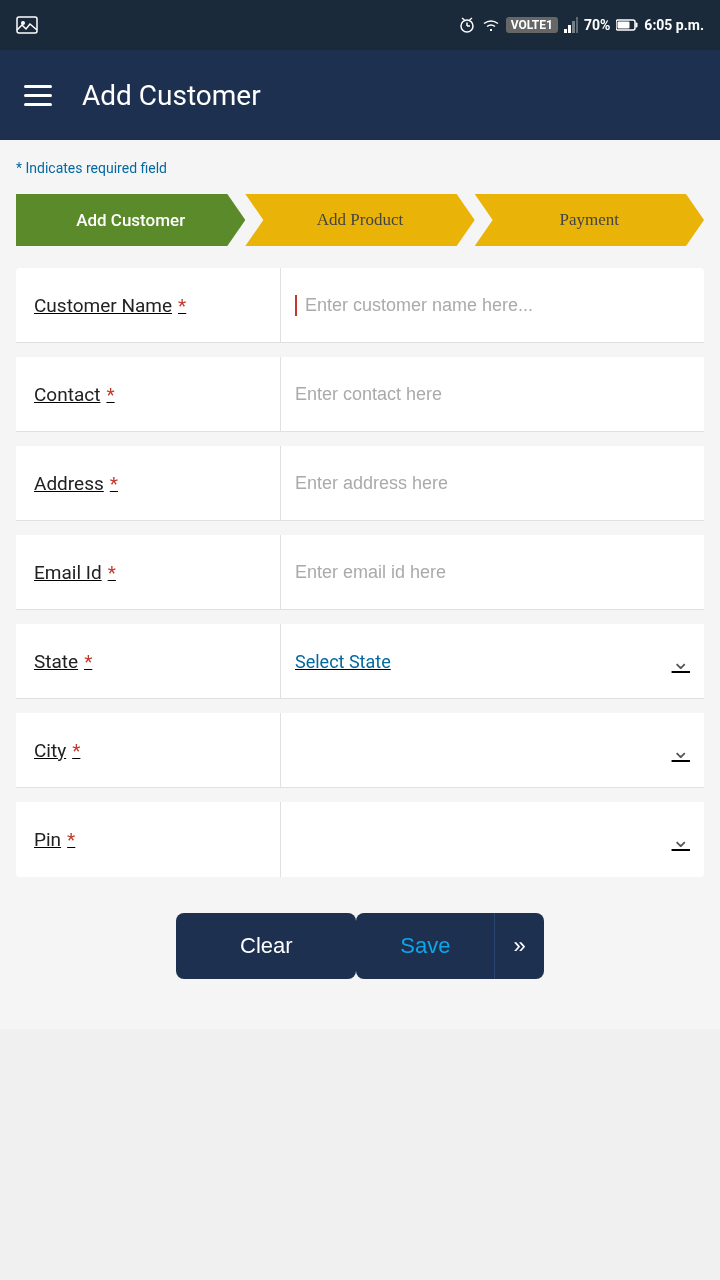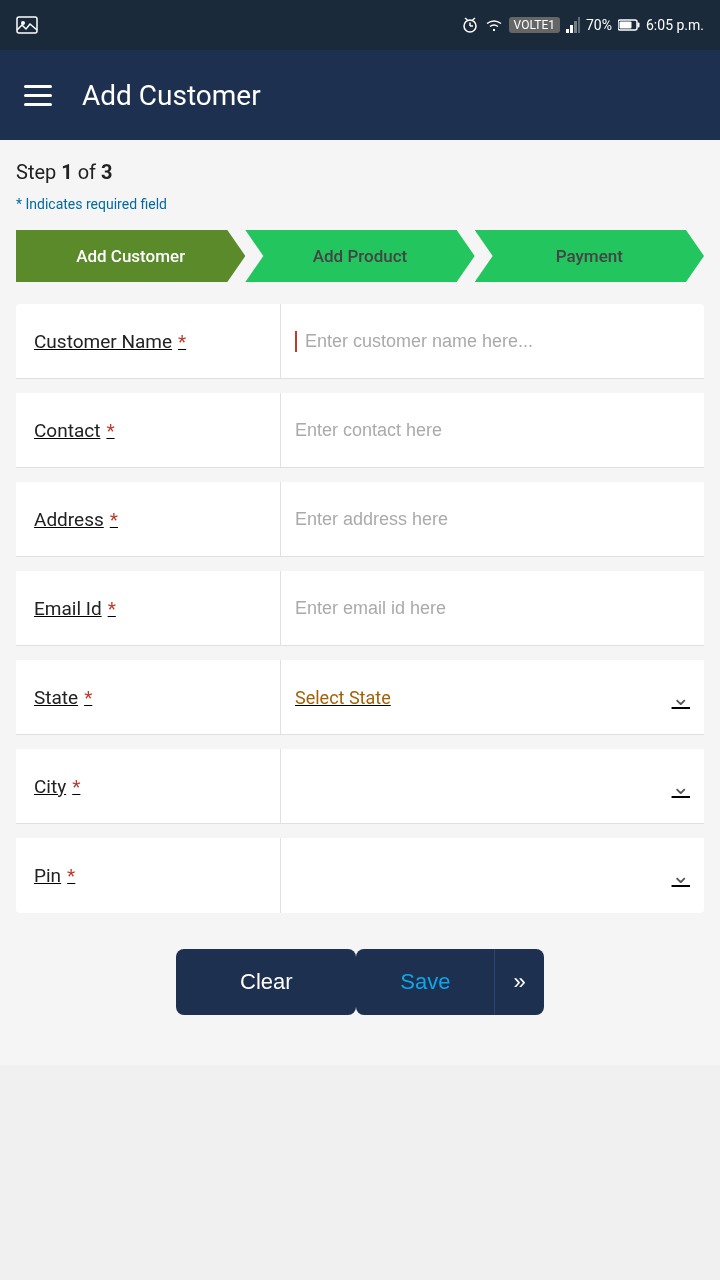--- a/index.html
+++ b/index.html
@@ -15,20 +15,21 @@
     
     .status-bar {
       background: #1a2a3a;
       height: 50px;
       display: flex;
       align-items: center;
       justify-content: space-between;
       padding: 17px 16px;
       color: white;
       font-size: 15px;
+      font-weight: bold;
     }
     .status-bar-left { display: flex; align-items: center; gap: 8px; }
     .status-bar-right { display: flex; align-items: center; gap: 6px; font-size: 14px; }
 
     
     .header {
       background: #1e3050;
       height: 90px;
       display: flex;
       align-items: center;
@@ -91,22 +92,23 @@
       clip-path: polygon(0 0, calc(100% - 18px) 0, 100% 50%, calc(100% - 18px) 100%, 0 100%, 18px 50%);
     }
     .step-item:first-child {
       clip-path: polygon(0 0, calc(100% - 18px) 0, 100% 50%, calc(100% - 18px) 100%, 0 100%);
     }
     .step-item.active {
       background: #5a8a2a;
       color: white;
     }
     .step-item.inactive {
-      background: #22c55e;
+      background: #eab308;
       color: #444;
+      font-family: Liberation Serif, serif;
     }
 
     
     .form-section {
       background: white;
       border-radius: 4px;
       overflow: hidden;
     }
     .form-row {
       display: flex;
@@ -156,21 +158,21 @@
     .select-wrap {
       flex: 1;
       display: flex;
       align-items: center;
       padding: 10px 14px;
       cursor: pointer;
     }
     .select-value {
       flex: 1;
       font-size: 18px;
-      color: #a16207;
+      color: #0369a1;
     }
     .chevron-icon {
       font-size: 22px;
       color: #555;
     }
 
     
     .select-empty { color: #333; }
 
     
@@ -269,23 +271,20 @@
   <div class="hamburger-icon">
     <span></span>
     <span></span>
     <span></span>
   </div>
   <span class="header-title">Add Customer</span>
 </div>
 
 <div class="content">
 
-  <div class="step-text">
-    <span>Step </span><strong>1</strong><span> of </span><strong>3</strong>
-  </div>
 
   <div class="required-notice">* Indicates required field</div>
 
   <div class="stepper">
     <div class="step-item active">
       <span>Add Customer</span>
     </div>
     <div class="step-item inactive">
       <span>Add Product</span>
     </div>

